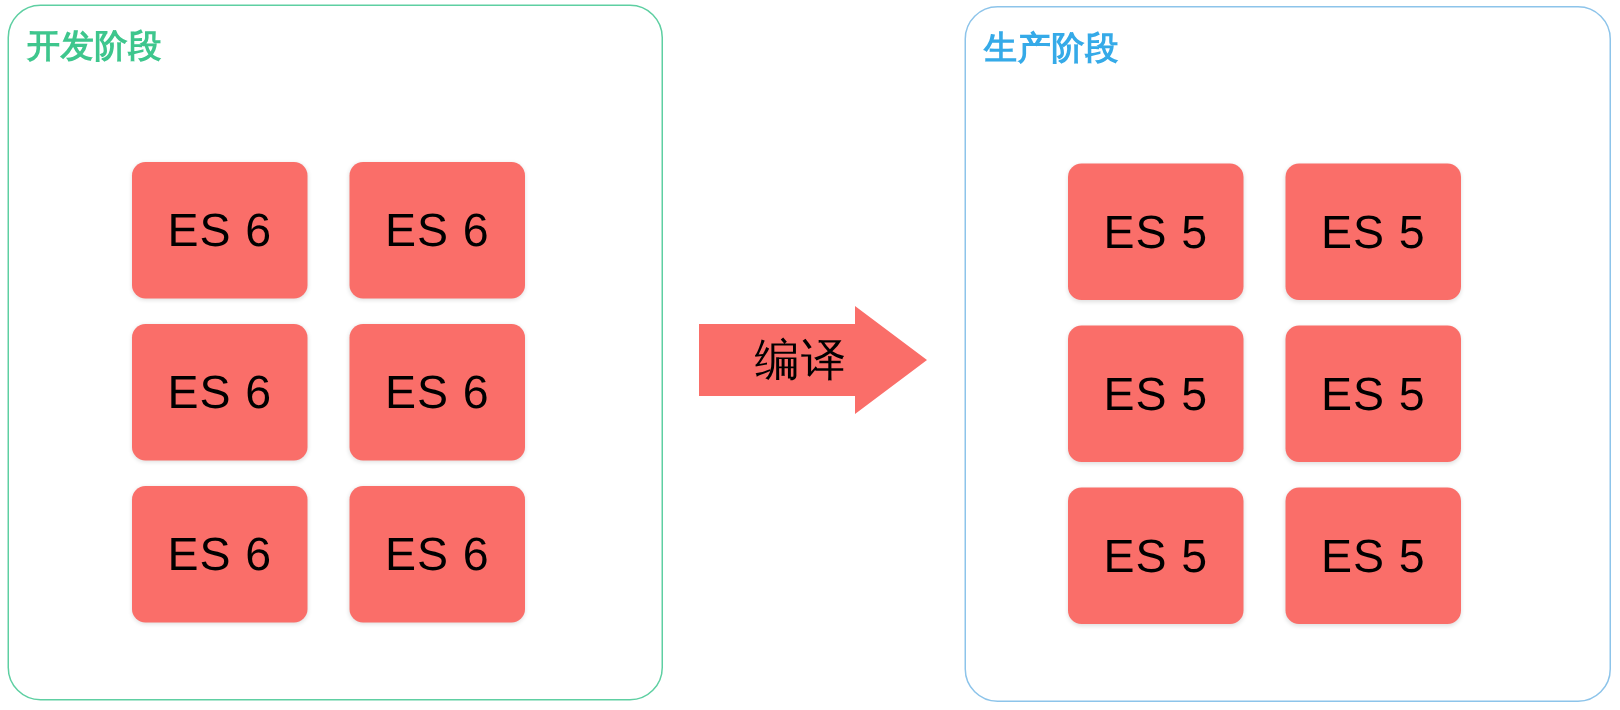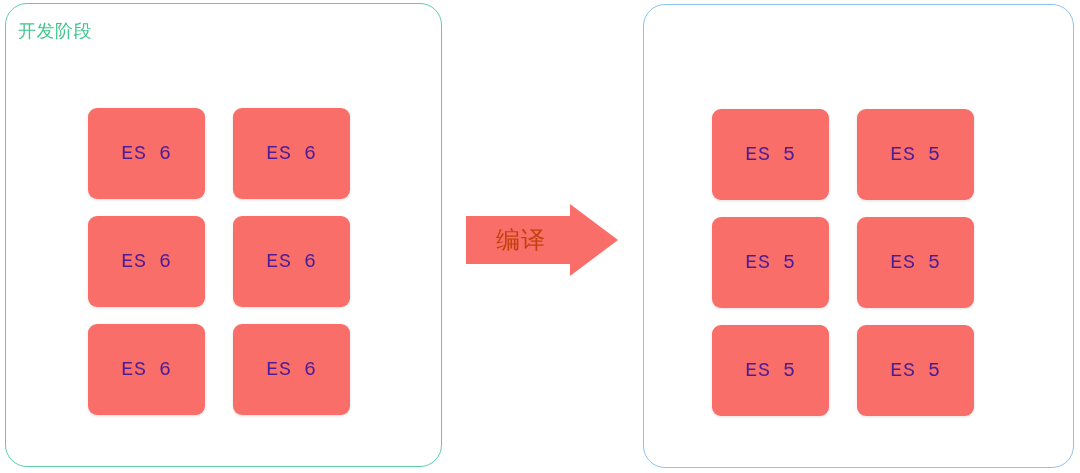--- a/index.html
+++ b/index.html
@@ -34,24 +34,25 @@
     left: 643px;
     top: 4px;
     width: 431px;
     height: 464px;
     border: 1.6px solid #8dc4ea;
   }
   .panel-title {
     position: absolute;
     top: 13px;
     left: 12px;
-    font-size: 18px;
+    font-size: 22px;
     line-height: 28px;
     letter-spacing: 0.5px;
     white-space: nowrap;
+    font-weight: bold;
   }
   #panel-dev .panel-title { color: #3ec68d; }
   #panel-prod .panel-title { color: #35aae8; }
 
   
   .grid {
     position: absolute;
     top: 104px;
     display: grid;
     grid-template-columns: 117px 117px;
@@ -61,48 +62,47 @@
   }
   #grid-dev  { left: 82px; }
   #grid-prod { left: 68px; }
 
   .es-box {
     background: #fa6e69;
     border-radius: 9px;
     display: flex;
     align-items: center;
     justify-content: center;
-    color: #4c1d95;
-    font-size: 20px;
+    color: #000000;
+    font-size: 31px;
     letter-spacing: 0.6px;
     box-shadow: 0 1px 3px rgba(0,0,0,0.13);
     user-select: none;
-    font-family: Liberation Mono, monospace;
   }
 
   
   #arrow {
     position: absolute;
     left: 466px;
     top: 204px;
     width: 152px;
     height: 72px;
   }
   #arrow svg { display: block; width: 152px; height: 72px; }
   #arrow-label {
     position: absolute;
-    left: 2px;
+    left: 15px;
     top: 0;
     width: 106px;
     height: 72px;
     display: flex;
     align-items: center;
     justify-content: center;
-    color: #c2410c;
-    font-size: 24px;
+    color: #000000;
+    font-size: 30px;
     letter-spacing: 1px;
     pointer-events: none;
   }
 
   
   #watermark {
     position: absolute;
     right: 16px;
     bottom: 14px;
     font-size: 17px;
@@ -131,20 +131,21 @@
   </div>
 
   <div id="arrow">
     <svg viewBox="0 0 152 72" xmlns="http://www.w3.org/2000/svg">
       <path d="M0,12 L104,12 L104,0 L152,36 L104,72 L104,60 L0,60 Z" fill="#fa6e69"></path>
     </svg>
     <div id="arrow-label">编译</div>
   </div>
 
   <div class="panel" id="panel-prod">
+    <div class="panel-title">生产阶段</div>
 
     <div class="grid" id="grid-prod">
       <div class="es-box">ES 5</div>
       <div class="es-box">ES 5</div>
       <div class="es-box">ES 5</div>
       <div class="es-box">ES 5</div>
       <div class="es-box">ES 5</div>
       <div class="es-box">ES 5</div>
     </div>
   </div>

